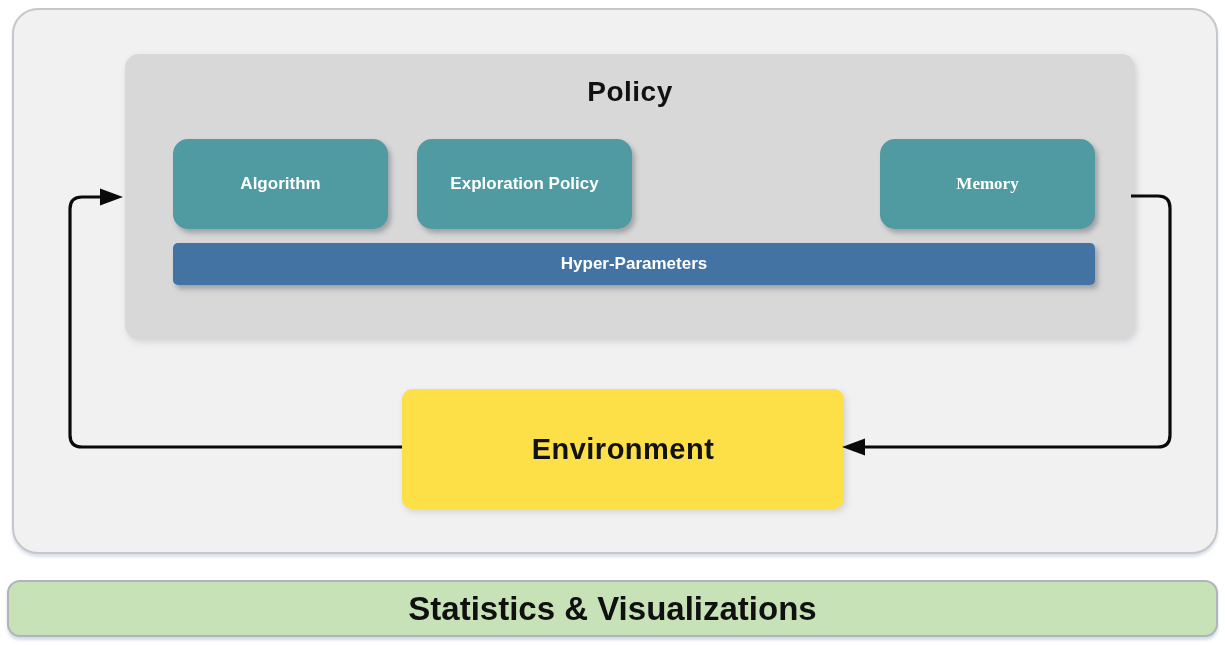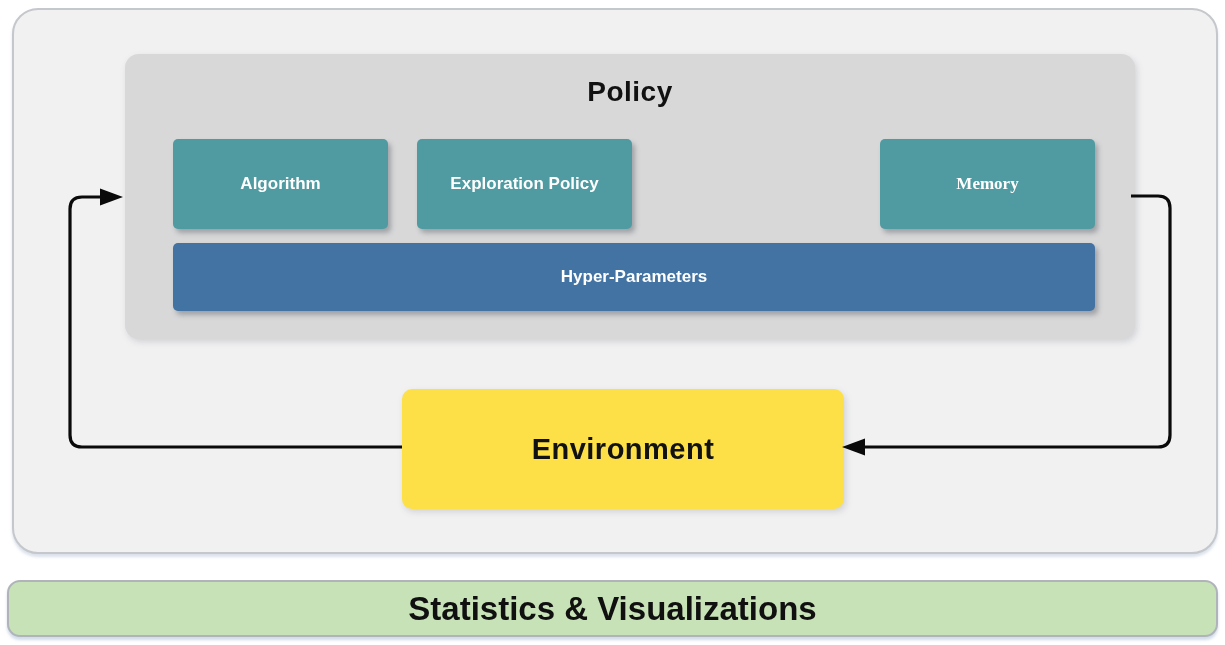--- a/index.html
+++ b/index.html
@@ -49,41 +49,41 @@
     color: #111111;
     letter-spacing: 0.5px;
   }
   
   .comp {
     position: absolute;
     top: 85px;
     width: 215px;
     height: 90px;
     background: #4f9ba1;
-    border-radius: 5px;
+    border-radius: 15px;
     box-shadow: 3px 4px 5px rgba(90, 95, 105, 0.45);
     display: flex;
     align-items: center;
     justify-content: center;
     color: #ffffff;
     font-size: 17px;
     font-weight: 700;
     text-align: right;
   }
   .comp-0 { left: 48px; }
   .comp-1 { left: 283px; margin-left: 9px; }
   .comp-2 { left: 518px; }
   .comp-3 { left: 755px; font-family: Liberation Serif, serif; }
   
   .hyper {
     position: absolute;
     left: 48px;
     top: 189px;
     width: 922px;
-    height: 68px;
+    height: 42px;
     background: #4273a3;
     border-radius: 5px;
     box-shadow: 3px 4px 5px rgba(90, 95, 105, 0.45);
     display: flex;
     align-items: center;
     justify-content: center;
     color: #ffffff;
     font-size: 17px;
     font-weight: 700;
   }

